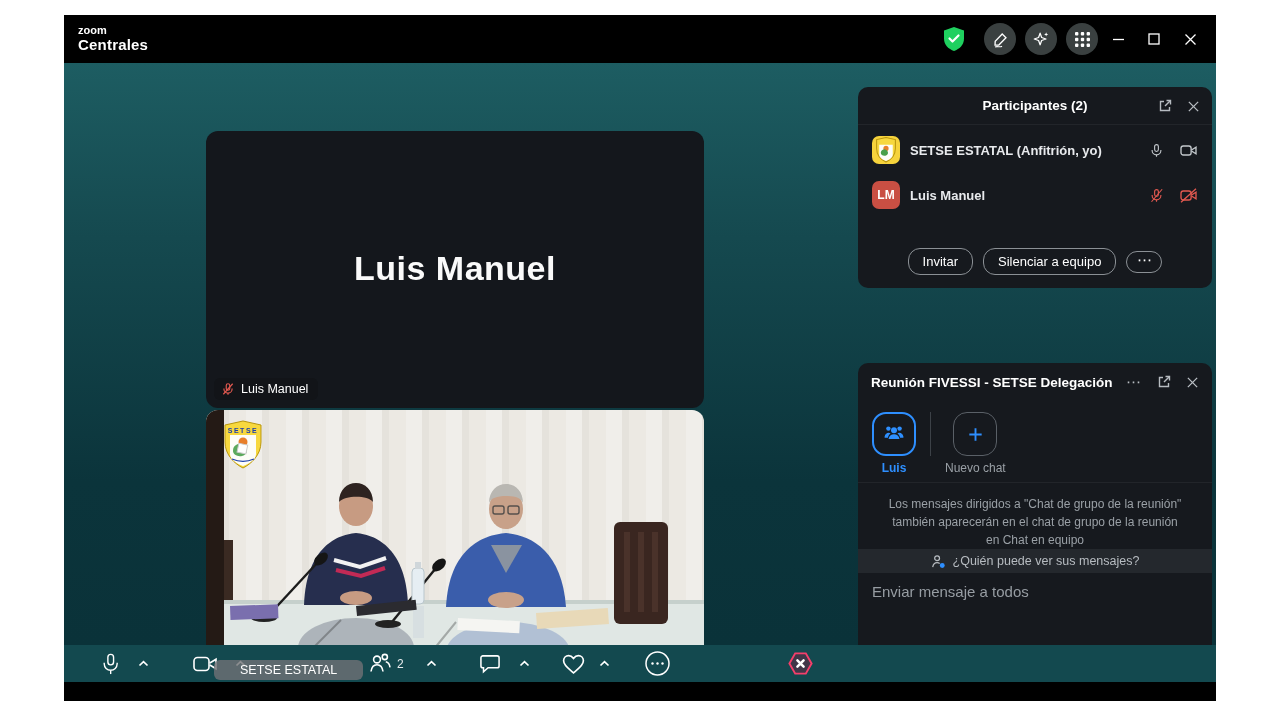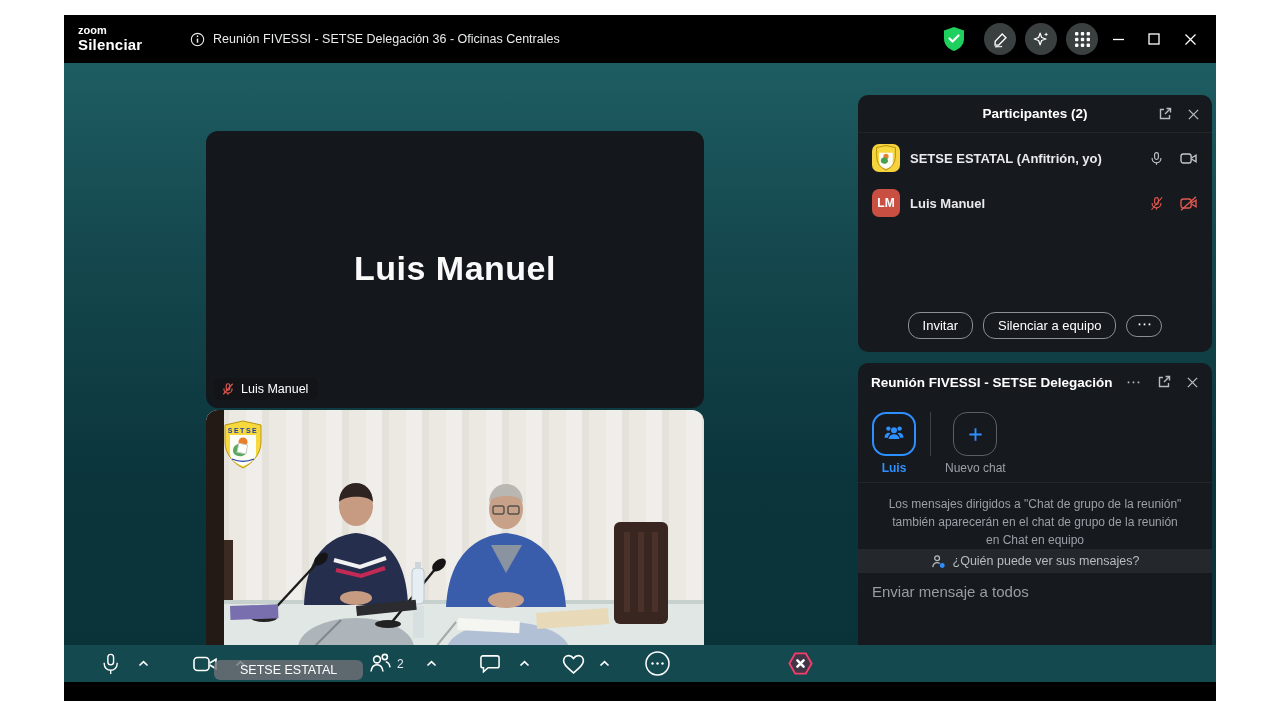--- a/index.html
+++ b/index.html
@@ -33,21 +33,21 @@
   .remote-name { position: absolute; width: 100%; top: 50%; transform: translateY(-54%); text-align: center; color: #fafafa; font-size: 34px; font-weight: 700; letter-spacing: .5px; }
   .name-pill { position: absolute; left: 8px; bottom: 8px; display: flex; align-items: center; gap: 6px; background: rgba(18,20,24,.85); border-radius: 6px; padding: 4px 10px 4px 7px; color: #fff; font-size: 12.5px; }
   .tile-self { top: 347px; height: 278px; overflow: hidden;
     background: repeating-linear-gradient(90deg, #f1efeb 0 16px, #e2dfd9 16px 23px, #ebe8e2 23px 40px); }
   .self-pill { position: absolute; left: 8px; bottom: 8px; background: rgba(112,114,117,.8); border-radius: 6px; padding: 3px 26px; color: #fff; font-size: 12.5px; z-index: 3; }
   .self-logo { position: absolute; left: 18px; top: 10px; z-index: 3; }
   .scene { position: absolute; inset: 0; }
 
   
   .panel { position: absolute; left: 794px; width: 354px; background: #16191e; border-radius: 10px; }
-  .panel-participants { top: 80px; height: 257px; }
+  .panel-participants { top: 72px; height: 201px; }
   .panel-chat { top: 348px; height: 319px; display: flex; flex-direction: column; overflow: hidden; }
 
   .pp-header { position: relative; height: 38px; border-bottom: 1px solid #22252a; }
   .pp-title { position: absolute; width: 100%; text-align: center; line-height: 38px; color: #fff; font-size: 13.5px; font-weight: 700; }
   .pp-header-icons { position: absolute; right: 12px; top: 0; height: 38px; display: flex; align-items: center; gap: 14px; color: #b7bcc1; }
 
   .p-row { display: flex; align-items: center; gap: 10px; height: 40px; padding: 0 14px; margin-top: 5px; }
   .p-avatar { width: 28px; height: 28px; border-radius: 7px; flex: none; display: flex; align-items: center; justify-content: center; overflow: hidden; }
   .avatar-lm { background: #c94f43; color: #fff; font-weight: 700; font-size: 12px; }
   .avatar-logo { background: #f6d33c; }
@@ -92,31 +92,21 @@
   .count { margin-left: 5px; font-size: 12px; color: #e8ecee; }
 </style>
 </head>
 <body>
 
 <div class="window">
 
   <div class="titlebar">
     <div class="brand">
       <span class="brand-top">zoom</span>
-      <span class="brand-bottom">Silenciar</span>
-    </div>
-    <div class="title-group">
-      <span style="display:flex">
-        <svg width="15" height="15" viewBox="0 0 16 16" fill="none" stroke="#e9ebeb" stroke-width="1.2">
-            <circle cx="8" cy="8" r="6.6"></circle>
-            <line x1="8" y1="7" x2="8" y2="11.4" stroke-width="1.6"></line>
-            <circle cx="8" cy="4.4" r="0.9" fill="#e9ebeb" stroke="none"></circle>
-          </svg>
-      </span>
-      <span>Reunión FIVESSI - SETSE Delegación 36 - Oficinas Centrales</span>
+      <span class="brand-bottom">Centrales</span>
     </div>
     <div class="tb-actions">
       <span class="shield-wrap">
         <svg width="24" height="26" viewBox="0 0 24 26">
             <path d="M12 1l10 3.5v8c0 6.5-4.5 10.5-10 12.5C6.5 23 2 19 2 12.5v-8z" fill="#1fd05f"></path>
             <path d="M7.5 12.5l3 3 6-6" stroke="#fff" stroke-width="2.2" fill="none" stroke-linecap="round" stroke-linejoin="round"></path>
           </svg>
       </span>
       <span class="tb-circle">
         <span style="display:flex">

